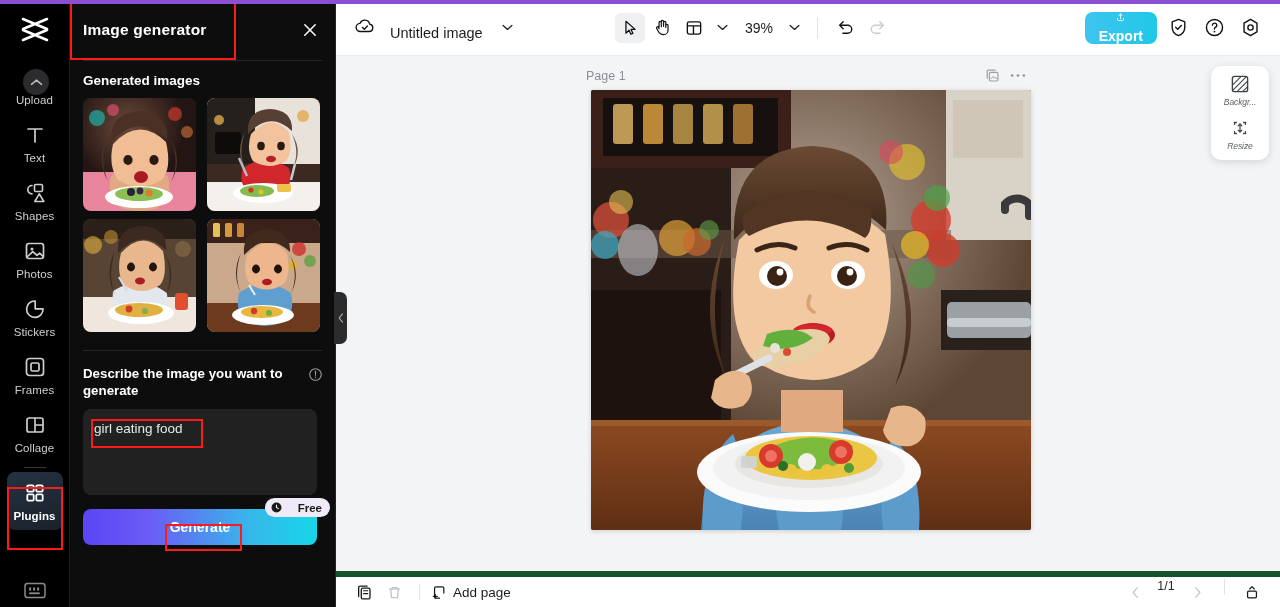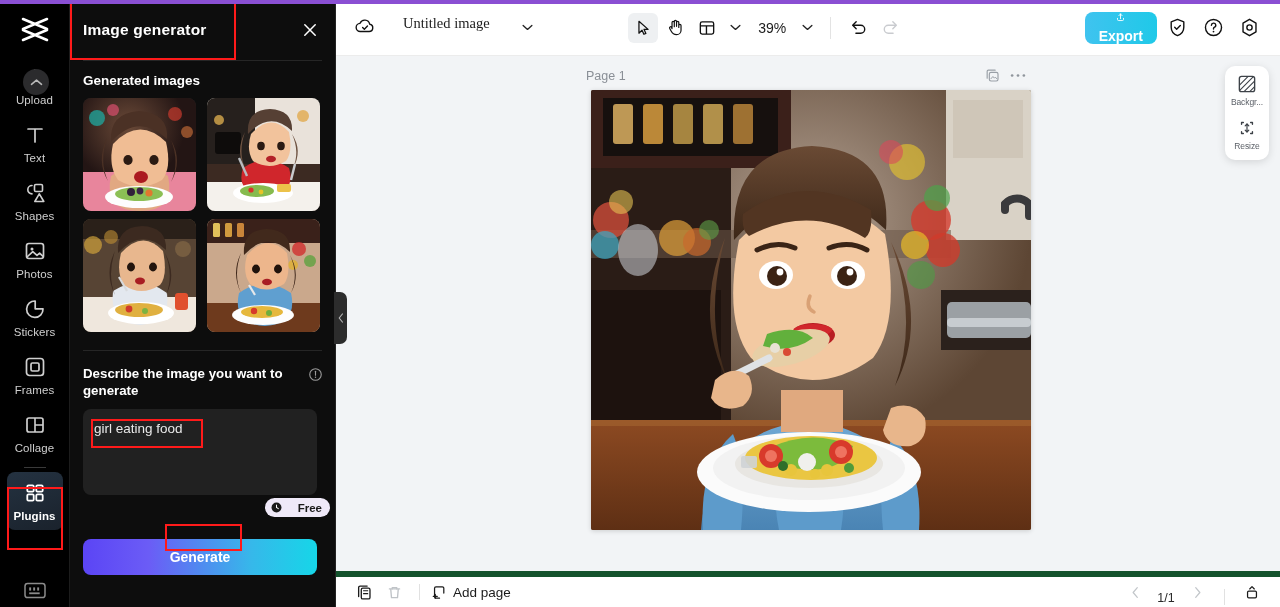--- a/index.html
+++ b/index.html
@@ -94,21 +94,20 @@
     position: absolute; left: 11px; top: 11px;
     color: #e9e9e9; font-size: 13.5px; line-height: 18px;
   }
 
   .gen-wrap { margin-top: 14px; position: relative; }
   .gen-btn {
     width: 234px; height: 36px; border-radius: 8px; border: none;
     background: linear-gradient(90deg,#5b45f5 0%, #6b5cf6 28%, #36b8ea 72%, #16d6e8 100%);
     color:#fff; font-size: 14px; font-weight: 700; cursor: pointer;
     font-family: "Liberation Sans", sans-serif;
-    margin-top: 30px;
   }
   .free-badge {
     position: absolute; right: -8px; top: -11px;
     background: #efe9f8; color: #1a1a1a;
     border-radius: 11px; height: 19px; padding: 0 8px 0 6px;
     display:flex; align-items:center; gap:16px;
     font-size: 11.5px; font-weight: 600;
   }
   .start-btn {
     margin-top: 10px; width: 234px; height: 36px; border-radius: 8px; border: none;
@@ -124,21 +123,21 @@
     cursor:pointer; z-index: 30;
   }
 
   
   .main { flex: 1; display:flex; flex-direction: column; background:#f2f4f6; min-width:0; }
 
   .topbar {
     height: 56px; background:#fff; display:flex; align-items:center;
     padding: 0 15px 0 18px; gap: 0; border-bottom: 1px solid #ececec;
   }
-  .tb-left { display:flex; align-items:flex-start; gap: 27px; font-family: Liberation Serif, serif; }
+  .tb-left { display:flex; align-items:flex-end; gap: 14px; }
   .doc-title { font-size: 14.5px; color:#1b1b1b; }
   .tb-center { display:flex; align-items:center; gap: 2px; margin-left: auto; margin-right: auto; }
   .tb-btn {
     width: 30px; height: 30px; border-radius: 6px; display:flex;
     align-items:center; justify-content:center; cursor:pointer; border:none; background:transparent;
   }
   .tb-btn.sel { background:#eef0f2; }
   .zoom-val { font-size: 14px; color:#1b1b1b; margin-left: 10px; }
   .chev-btn { width: 22px; height:26px; display:flex; align-items:center; justify-content:center; cursor:pointer; }
   .vdiv { width:1px; height:22px; background:#e3e3e3; margin: 0 10px; }
@@ -164,37 +163,37 @@
   .canvas-page {
     position:absolute; left: 255px; top: 34px;
     width: 440px; height: 440px; border-radius: 2px;
     box-shadow: 0 1px 5px rgba(0,0,0,.16); overflow:hidden; background:#fff;
     cursor: pointer;
   }
   .canvas-page svg { display:block; width:100%; height:100%; }
 
   
   .tool-card {
-    position:absolute; right: 11px; top: 10px; width: 44px;
+    position:absolute; right: 11px; top: 10px; width: 58px;
     background:#fff; border-radius: 10px; box-shadow: 0 2px 9px rgba(0,0,0,.13);
-    padding: 8px 12px 9px; display:flex; flex-direction:column; align-items:center; gap: 11px;
+    padding: 8px 12px 9px; display:flex; flex-direction:column; align-items:center; gap: 11px; font-style: italic;
   }
   .tool-card-item { display:flex; flex-direction:column; align-items:center; gap:3px; cursor:pointer; width:44px; }
   .tool-card-item .tlbl { font-size: 8.5px; color:#5c6168; letter-spacing:-.1px; }
 
   
   .bottombar {
     height: 36px; background:#fff; border-top:6px solid #14532d;
     display:flex; align-items:center; padding: 0 14px 0 14px; gap: 2px;
   }
   .bb-btn { width: 28px; height:26px; display:flex; align-items:center; justify-content:center; cursor:pointer; }
   .bb-div { width:1px; height:16px; background:#e1e1e1; margin: 0 9px; }
   .addpage { display:flex; align-items:center; gap:6px; cursor:pointer; }
   .addpage .t { font-size: 13.5px; color:#1b1b1b; }
-  .bb-right { margin-left:auto; display:flex; align-items:flex-end; gap: 4px; }
+  .bb-right { margin-left:auto; display:flex; align-items:flex-start; gap: 4px; }
   .pg-ind { font-size: 12.5px; color:#2a2a2a; min-width: 26px; text-align:center; }
 </style>
 </head>
 <body>
 
 <div class="app">
 
   <div class="purple-strip"></div>
 
   <div class="body-row">

